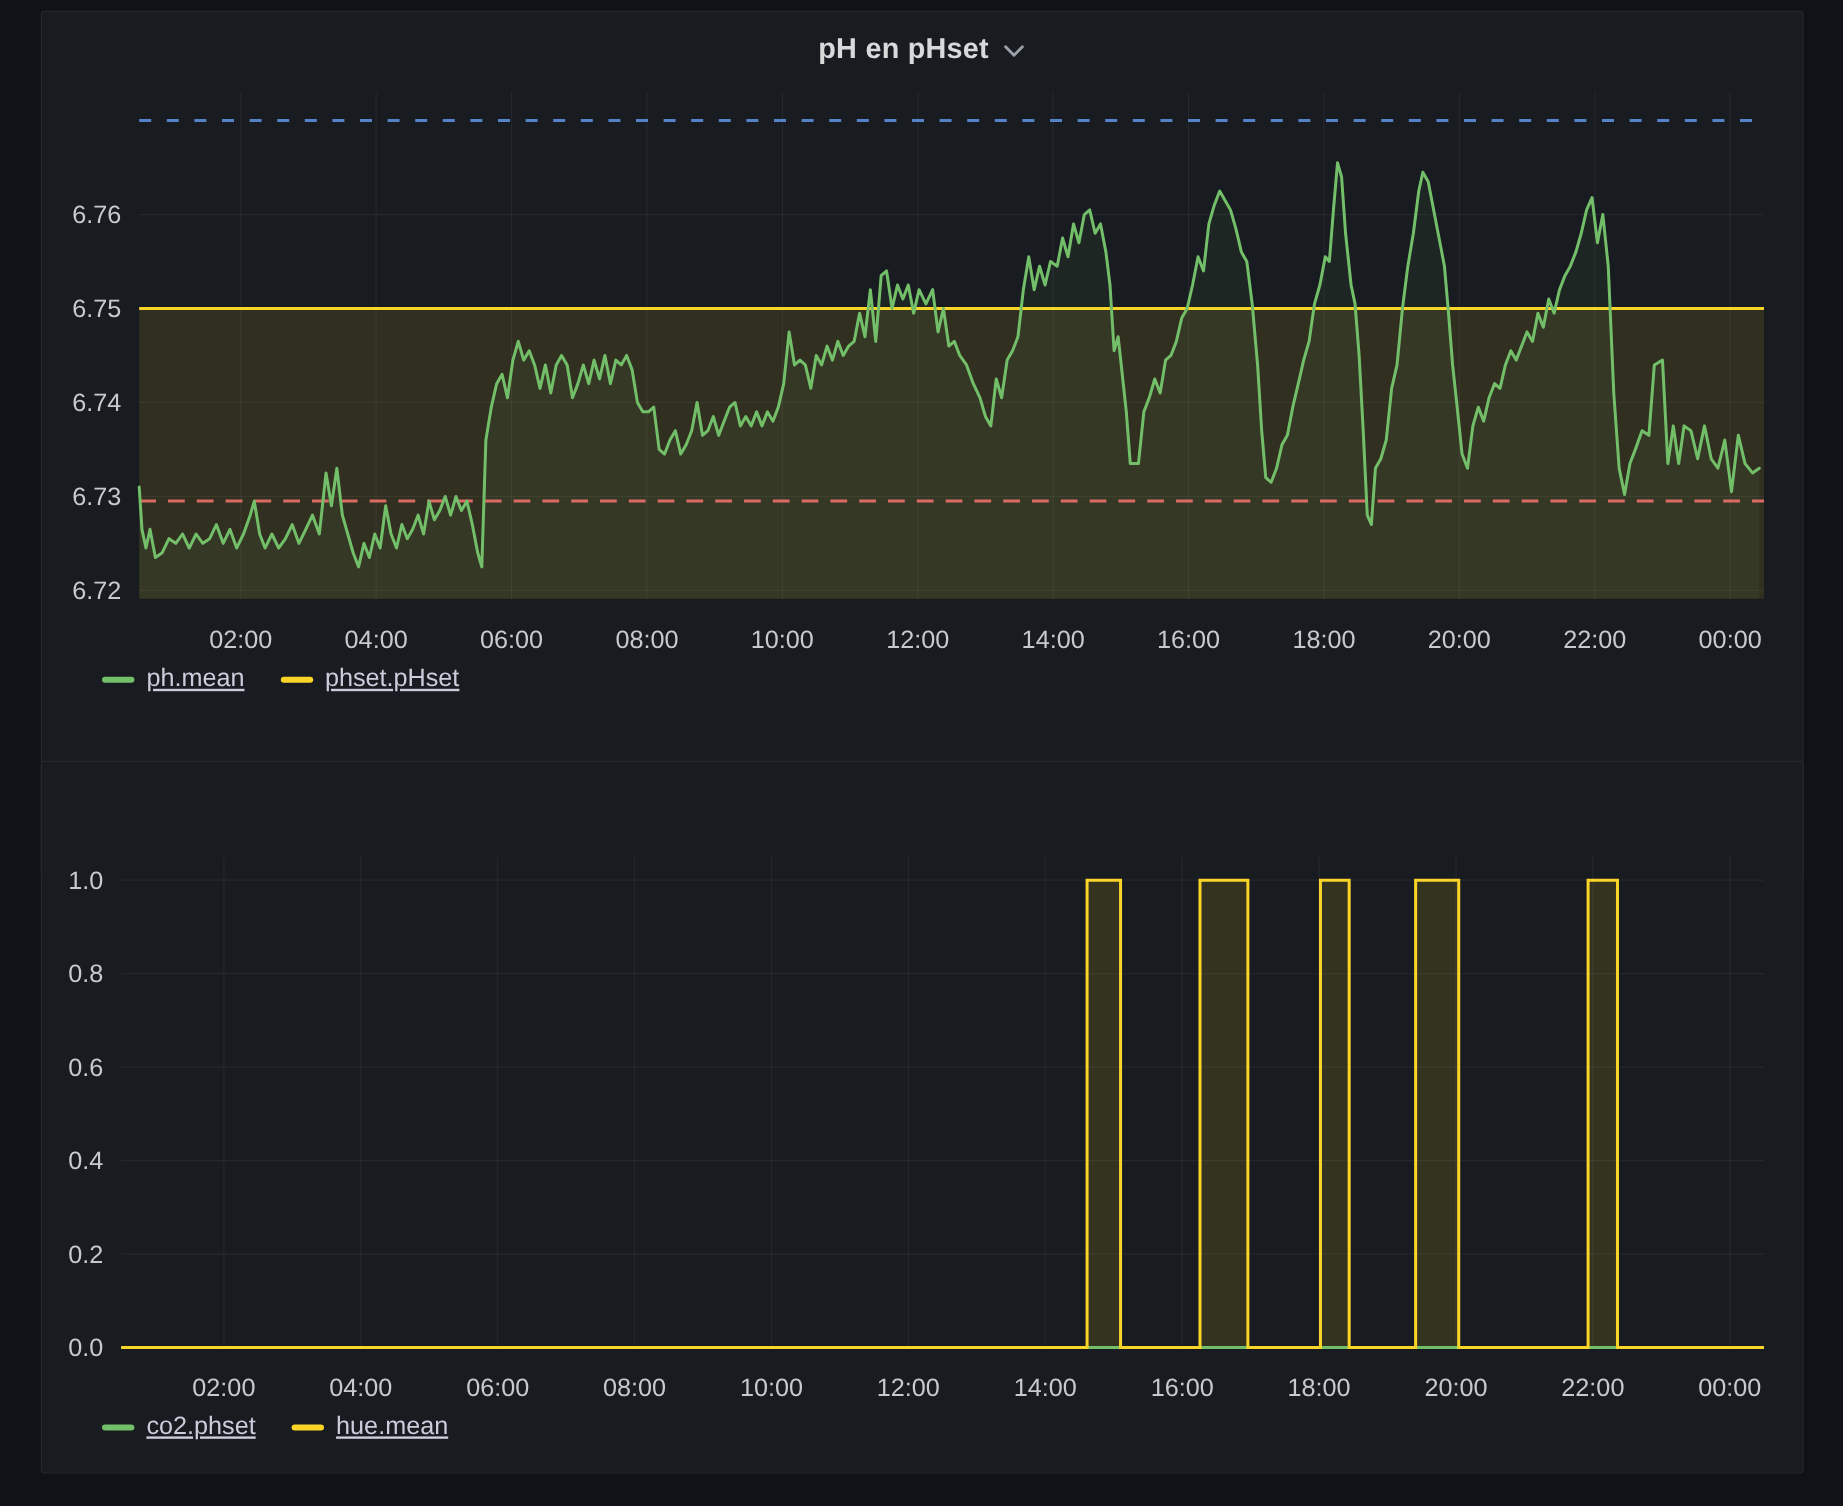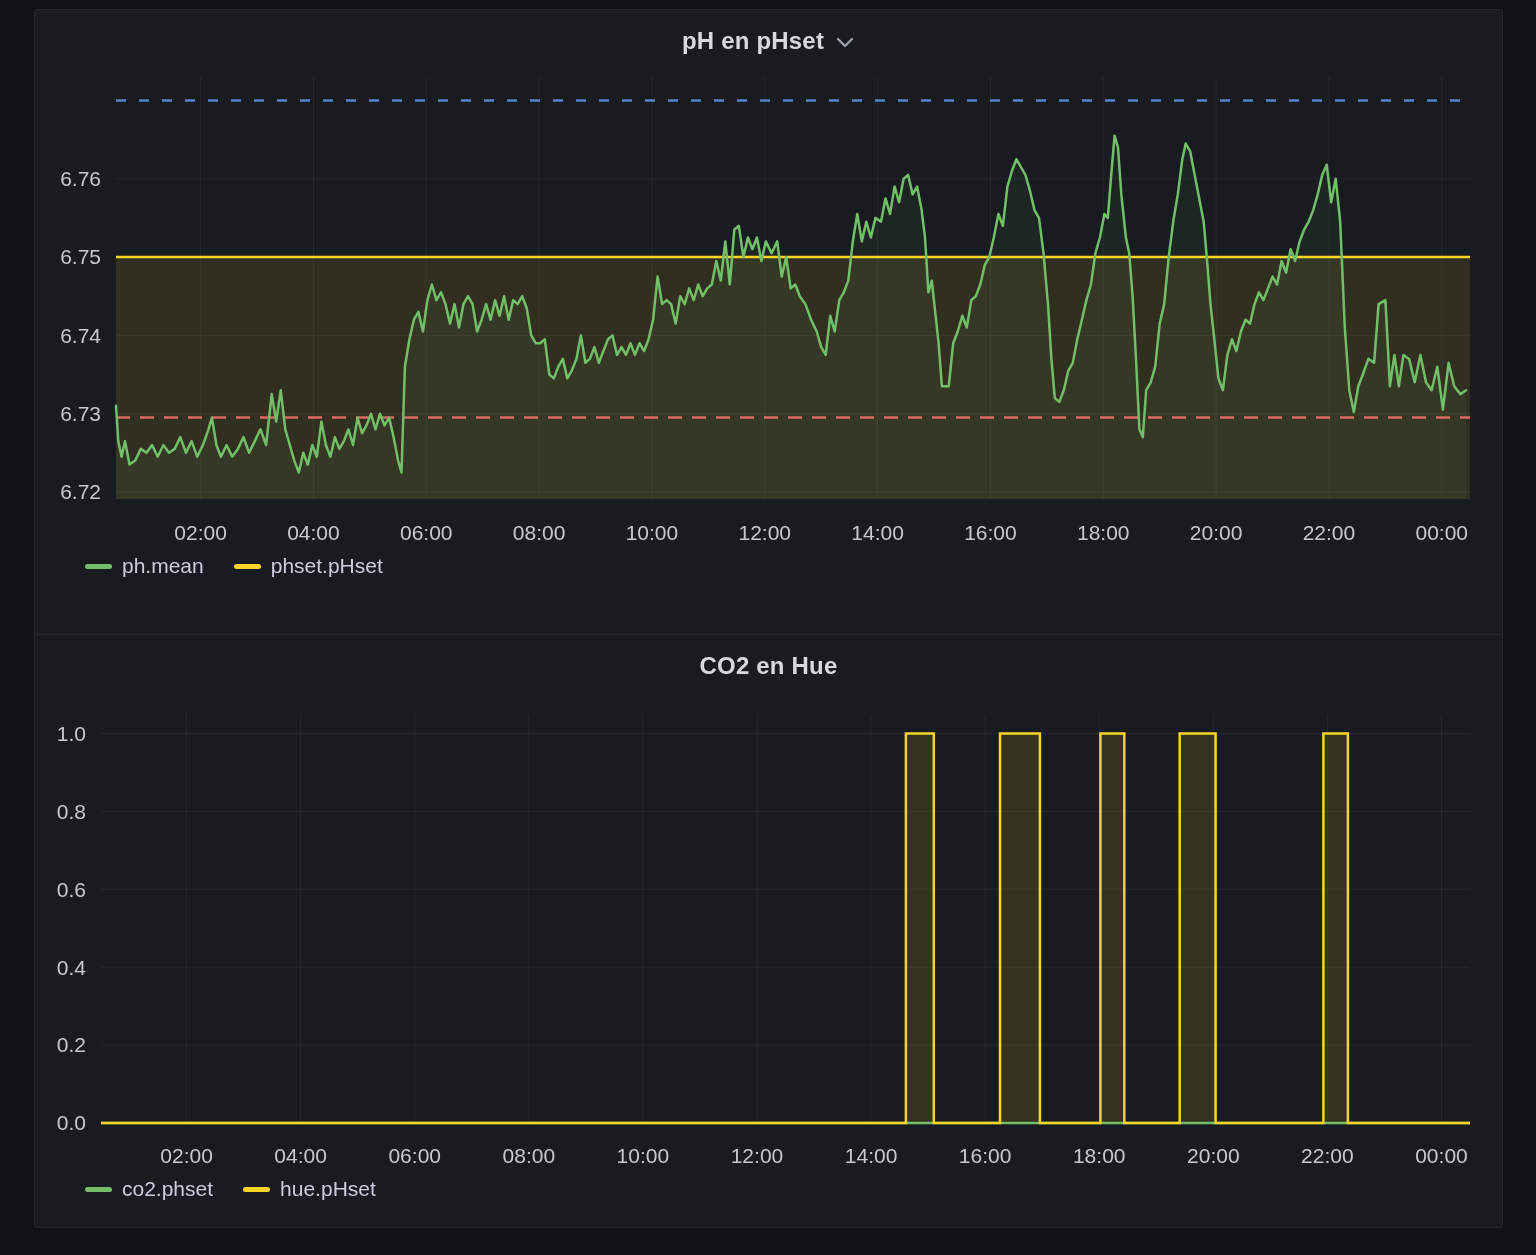--- a/index.html
+++ b/index.html
@@ -23,21 +23,21 @@
   }
   .panel-title{
     margin:0;font-size:24px;font-weight:600;letter-spacing:.2px;
     color:var(--title-text,#d8d9da);
   }
   .chevron{display:flex;align-items:center;margin-top:3px}
   .chart-mount{position:absolute;top:0;left:0;width:1467px;height:545px}
   .chart-mount svg{display:block}
   .legend{
     position:absolute;left:50px;display:flex;align-items:center;gap:30px;
-    font-size:21px;color:var(--legend-text,#ccccdc);z-index:3;
+    font-size:21px;color:var(--legend-text,#ccccdc);z-index:3;text-decoration:underline;
   }
   #legend-ph{top:543px}
   #legend-co2{top:541px}
   .legend-item{display:flex;align-items:center;gap:10px;cursor:pointer;line-height:26px}
   .legend-swatch{width:27px;height:5px;border-radius:3px;flex:0 0 auto}
 </style>
 </head>
 <body>
 
 <div>
@@ -101,23 +101,20 @@
           <span>ph.mean</span>
         </div>
         <div class="legend-item">
           <span class="legend-swatch" style="background: rgb(250, 213, 40);"></span>
           <span>phset.pHset</span>
         </div>
       </div>
   </section>
 
   <section class="panel" id="panel-co2">
-    <header class="panel-header">
-      <h2 class="panel-title">CO2 en Hue</h2>
-    </header>
     <div class="chart-mount" id="chart-co2">
         <svg width="1467" height="545" viewBox="0 0 1467 545">
           <line x1="151.5625" y1="79" x2="151.5625" y2="488" stroke="rgba(204,204,220,0.07)" stroke-width="1"></line>
           <line x1="265.64583333333337" y1="79" x2="265.64583333333337" y2="488" stroke="rgba(204,204,220,0.07)" stroke-width="1"></line>
           <line x1="379.72916666666663" y1="79" x2="379.72916666666663" y2="488" stroke="rgba(204,204,220,0.07)" stroke-width="1"></line>
           <line x1="493.8125" y1="79" x2="493.8125" y2="488" stroke="rgba(204,204,220,0.07)" stroke-width="1"></line>
           <line x1="607.8958333333333" y1="79" x2="607.8958333333333" y2="488" stroke="rgba(204,204,220,0.07)" stroke-width="1"></line>
           <line x1="721.9791666666667" y1="79" x2="721.9791666666667" y2="488" stroke="rgba(204,204,220,0.07)" stroke-width="1"></line>
           <line x1="836.0625" y1="79" x2="836.0625" y2="488" stroke="rgba(204,204,220,0.07)" stroke-width="1"></line>
           <line x1="950.1458333333334" y1="79" x2="950.1458333333334" y2="488" stroke="rgba(204,204,220,0.07)" stroke-width="1"></line>
@@ -158,18 +155,18 @@
           <text x="1406.4791666666665" y="521" text-anchor="middle" dy="0.35em" fill="#c8c9ce" font-size="21">00:00</text>
         </svg>
       </div>
     <div class="legend" id="legend-co2">
         <div class="legend-item">
           <span class="legend-swatch" style="background: rgb(115, 191, 105);"></span>
           <span>co2.phset</span>
         </div>
         <div class="legend-item">
           <span class="legend-swatch" style="background: rgb(250, 213, 40);"></span>
-          <span>hue.pHset</span>
+          <span>hue.mean</span>
         </div>
       </div>
   </section>
 
 </div>
 
 </body></html>

